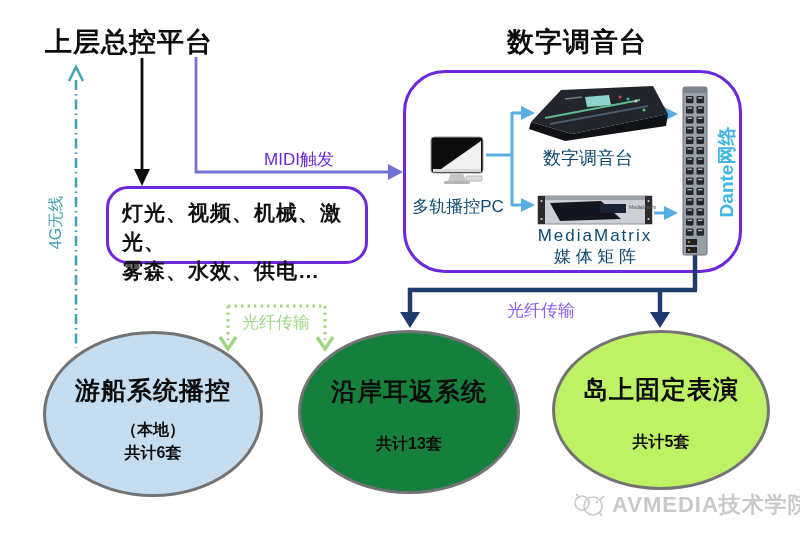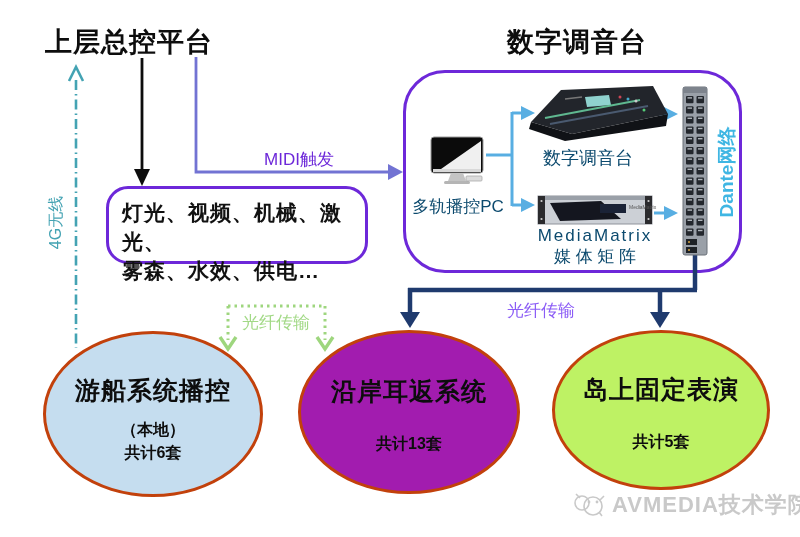--- a/index.html
+++ b/index.html
@@ -12,27 +12,27 @@
   .rotate{transform:rotate(-90deg);transform-origin:center center;text-align:center;}
   .conn-lbl{font-size:17px;}
   .dev-lbl{font-size:17px;color:#0c4a6e;}
   .box{
     position:absolute;border:3px solid #6d28d9;background:#fff;box-sizing:border-box;
   }
   #subsystem-box{left:106px;top:186px;width:262px;height:78px;border-radius:22px;
     padding:9px 6px 0 13px;font-size:21px;font-weight:bold;line-height:29px;letter-spacing:1px;}
   #audio-box{left:403px;top:70px;width:339px;height:203px;border-radius:42px;background:transparent;}
   .node{
-    position:absolute;border:3px solid #c2410c;border-radius:50%;box-sizing:border-box;
+    position:absolute;border:3px solid #737373;border-radius:50%;box-sizing:border-box;
     display:flex;flex-direction:column;align-items:center;justify-content:center;text-align:center;
   }
   .node-title{font-size:25px;font-weight:bold;color:#0d0d0d;letter-spacing:1px;}
   .node-sub{font-size:16px;font-weight:bold;color:#0d0d0d;}
   #node-boat{left:43px;top:331px;width:220px;height:166px;background:#c5ddef;}
-  #node-shore{left:298px;top:330px;width:222px;height:164px;background:#a21caf;}
+  #node-shore{left:298px;top:330px;width:222px;height:164px;background:#15803d;}
   #node-island{left:552px;top:330px;width:218px;height:160px;background:#bef264;}
   #watermark{left:572px;top:490px;display:flex;align-items:center;gap:4px;color:#c9c9c9;}
   #watermark span{font-size:22px;font-weight:bold;letter-spacing:1px;}
   svg.overlay{position:absolute;left:0;top:0;pointer-events:none;}
 </style>
 </head>
 <body>
 
 <div id="canvas">
 

